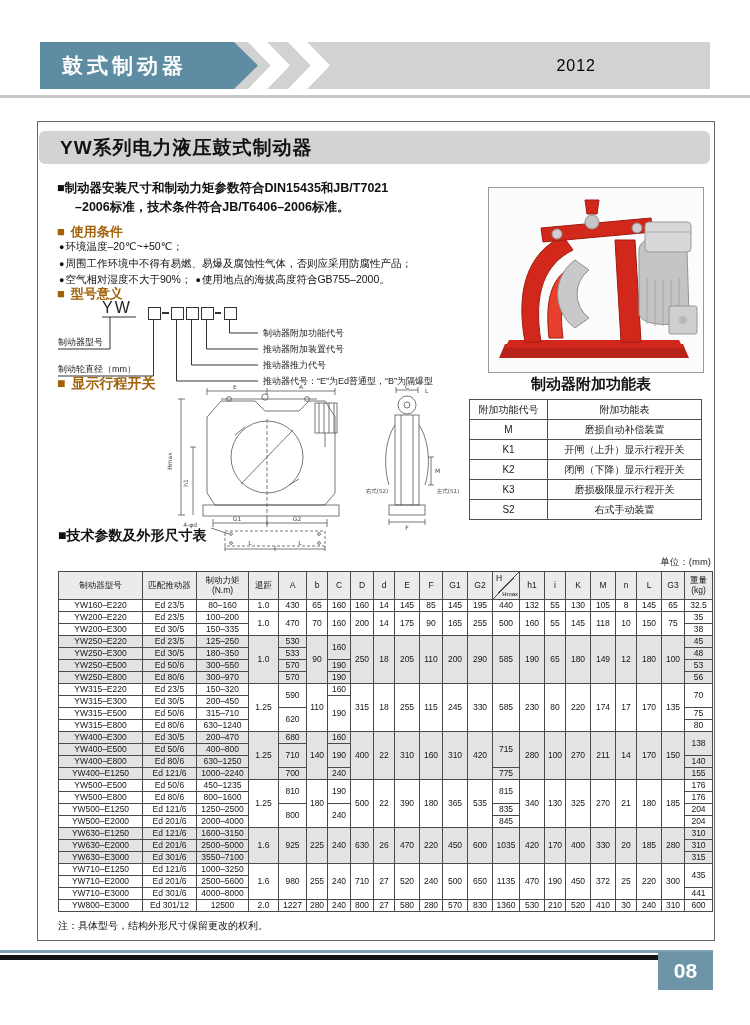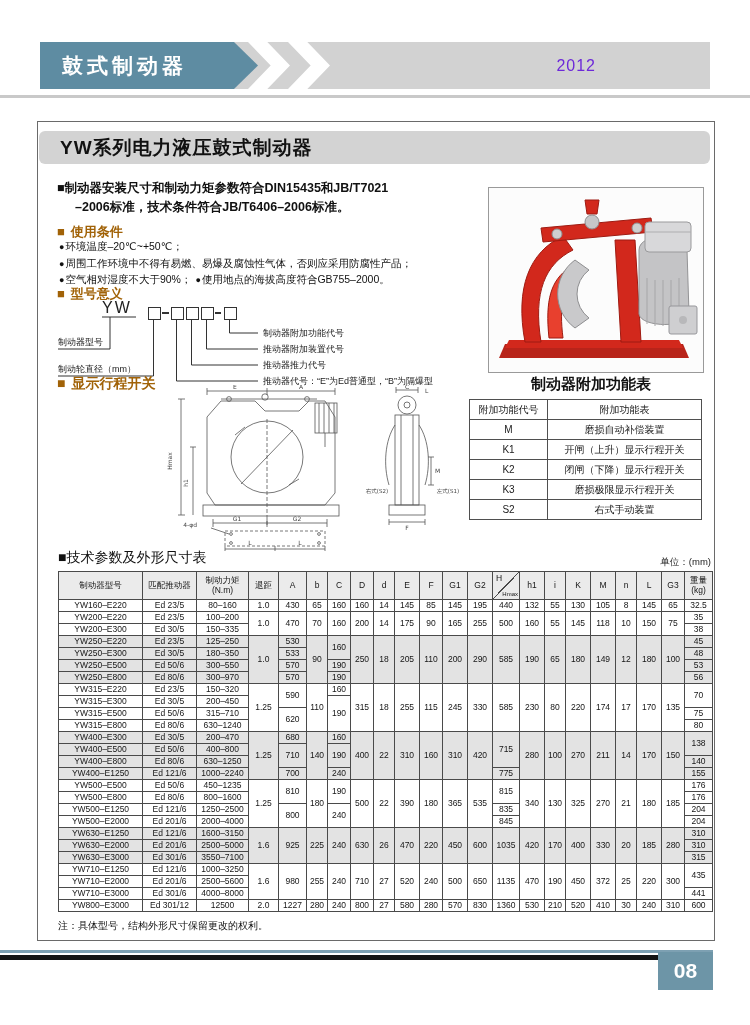--- a/index.html
+++ b/index.html
@@ -10,21 +10,21 @@
   .band-gray{position:absolute;left:200px;top:0;width:510px;height:47px;background:#d2d2d2;}
   .band-blue{position:absolute;left:40px;top:0;width:218px;height:47px;background:#5e8ca2;
              clip-path:polygon(0 0,calc(100% - 24px) 0,100% 50%,calc(100% - 24px) 100%,0 100%);
              display:flex;align-items:center;}
   .band-blue span{color:#fff;font-size:21px;font-weight:bold;letter-spacing:4px;padding-left:22px;}
   .chev{position:absolute;top:0;width:42px;height:47px;background:#ffffff;
         clip-path:polygon(0 0,46% 0,100% 50%,46% 100%,0 100%,54% 50%);}
   .chev.c1{left:248px;}
   .chev.c2{left:288px;}
   .band-year{position:absolute;right:68px;top:0;height:47px;display:flex;align-items:center;
-             font-size:16px;color:#6d28d9;letter-spacing:1px;}
+             font-size:16px;color:#000000;letter-spacing:1px;}
   .band-underline{position:absolute;left:0;top:95px;width:750px;height:3px;background:#c9c9c9;}
   
   .content{position:absolute;left:37px;top:121px;width:676px;height:818px;background:#fff;
            border:1.5px solid #6a6a6a;}
   .titlebar{position:absolute;left:1px;top:9px;width:671px;height:33px;background:#d3d3d3;
             display:flex;align-items:center;border-radius:6px;}
   .titlebar span{font-size:19px;font-weight:bold;letter-spacing:1px;padding-left:21px;color:#111;}
   .h-sq{position:absolute;font-weight:bold;color:#a16207;}
   .h-sq .sq{margin-right:6px;}
   .intro{position:absolute;left:19px;top:57px;width:410px;font-size:12.5px;font-weight:bold;line-height:19px;}
@@ -43,21 +43,21 @@
   .fig{position:absolute;left:129px;top:263px;}
   .fig svg text{font-family:"DejaVu Sans",sans-serif;fill:#444;}
   
   .photo-box{position:absolute;left:450px;top:65px;width:214px;height:184px;border:1px solid #9a9a9a;background:#fcfcfc;}
   .photo-caption{position:absolute;left:431px;top:253px;width:244px;text-align:center;
                  font-size:15px;font-weight:bold;color:#111;}
   table.func{position:absolute;left:431px;top:277px;width:232px;border-collapse:collapse;table-layout:fixed;}
   table.func th,table.func td{border:1px solid #4f4f4f;font-size:10px;font-weight:normal;
                  text-align:center;padding:2.5px 0;color:#1a1a1a;background:#fff;}
   
-  .spec-head{position:absolute;left:20px;top:427px;font-size:14px;font-weight:normal;}
+  .spec-head{position:absolute;left:20px;top:405px;font-size:14px;font-weight:bold;}
   .spec-unit{position:absolute;right:3px;top:434px;font-size:9.5px;color:#222;}
   table.spec{position:absolute;left:20px;top:449px;width:654px;border-collapse:collapse;table-layout:fixed;}
   table.spec th,table.spec td{border:1px solid #4a4a4a;text-align:center;padding:0;color:#151515;}
   table.spec th{background:#ebebeb;font-size:8.5px;font-weight:normal;height:27px;white-space:pre-line;line-height:1.15;}
   table.spec td{font-size:8.5px;height:11px;line-height:1.1;background:#fff;}
   table.spec tr.shade td{background:#e3e3e3;}
   .hdiag{position:relative;width:100%;height:27px;
          background:linear-gradient(to bottom right,transparent 48.5%,#4a4a4a 48.5%,#4a4a4a 51.5%,transparent 51.5%);}
   .hdiag .ht{position:absolute;left:3px;top:2px;font-size:8.5px;}
   .hdiag .hb{position:absolute;right:1px;bottom:1px;font-size:6px;}

